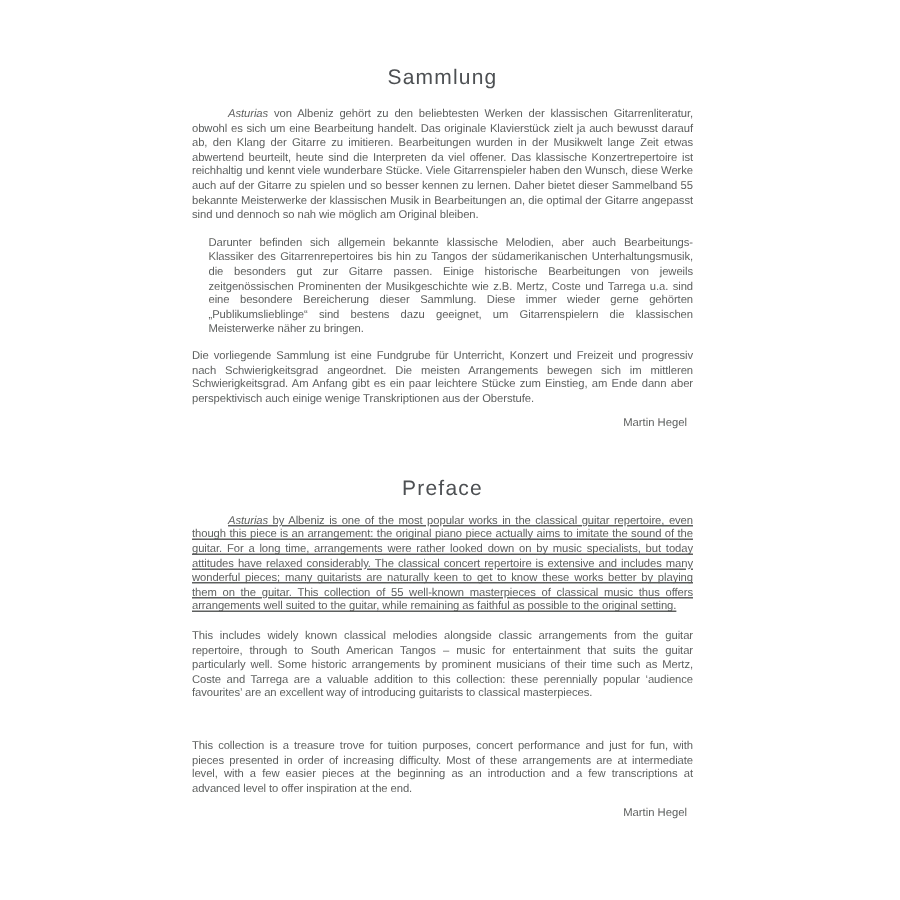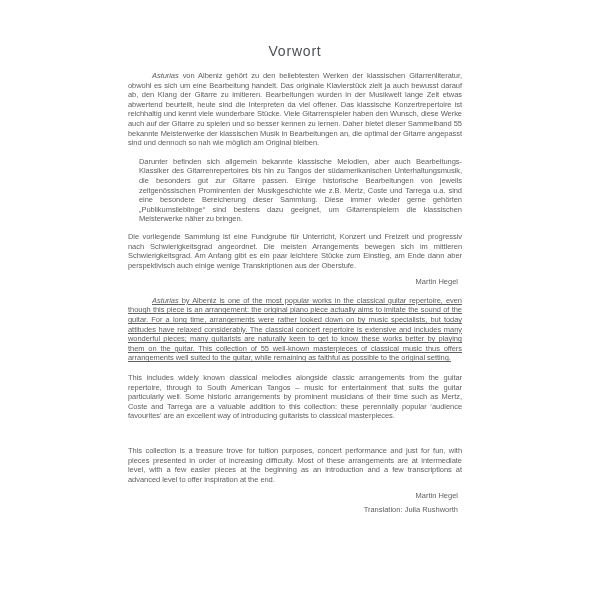--- a/index.html
+++ b/index.html
@@ -56,40 +56,40 @@
     text-align: right;
     margin: 4px;
   }
 </style>
 </head>
 <body>
 
 <div class="page">
 
   <section>
-    <h1 class="section-title vorwort-title">Vorwort</h1>
+    <h1 class="section-title vorwort-title">Sammlung</h1>
 
     <p class="body-para p-first"><em>Asturias</em><span> von Albeniz gehört zu den beliebtesten Werken der klassischen Gitarrenliteratur, obwohl es sich um eine Bearbeitung handelt. Das originale Klavierstück zielt ja auch bewusst darauf ab, den Klang der Gitarre zu imitieren. Bearbeitungen wurden in der Musikwelt lange Zeit etwas abwertend beurteilt, heute sind die Interpreten da viel offener. Das klassische Konzertrepertoire ist reichhaltig und kennt viele wunderbare Stücke. Viele Gitarrenspieler haben den Wunsch, diese Werke auch auf der Gitarre zu spielen und so besser kennen zu lernen. Daher bietet dieser Sammelband 55 bekannte Meisterwerke der klassischen Musik in Bearbeitungen an, die optimal der Gitarre angepasst sind und dennoch so nah wie möglich am Original bleiben.</span></p>
 
     <p class="body-para p-mid"><span>Darunter befinden sich allgemein bekannte klassische Melodien, aber auch Bearbeitungs-Klassiker des Gitarrenrepertoires bis hin zu Tangos der südamerikanischen Unterhaltungsmusik, die besonders gut zur Gitarre passen. Einige historische Bearbeitungen von jeweils zeitgenössischen Prominenten der Musikgeschichte wie z.B. Mertz, Coste und Tarrega u.a. sind eine besondere Bereicherung dieser Sammlung. Diese immer wieder gerne gehörten „Publikumslieblinge“ sind bestens dazu geeignet, um Gitarrenspielern die klassischen Meisterwerke näher zu bringen.</span></p>
 
     <p class="body-para p-last"><span>Die vorliegende Sammlung ist eine Fundgrube für Unterricht, Konzert und Freizeit und progressiv nach Schwierigkeitsgrad angeordnet. Die meisten Arrangements bewegen sich im mittleren Schwierigkeitsgrad. Am Anfang gibt es ein paar leichtere Stücke zum Einstieg, am Ende dann aber perspektivisch auch einige wenige Transkriptionen aus der Oberstufe.</span></p>
 
     <div class="signature-block">
       <p class="signature-line">Martin Hegel</p>
     </div>
   </section>
 
   <section>
+    <h1 class="section-title preface-title">Preface</h1>
 
     <p class="body-para pf-first"><em>Asturias</em><span> by Albeniz is one of the most popular works in the classical guitar repertoire, even though this piece is an arrangement: the original piano piece actually aims to imitate the sound of the guitar. For a long time, arrangements were rather looked down on by music specialists, but today attitudes have relaxed considerably. The classical concert repertoire is extensive and includes many wonderful pieces; many guitarists are naturally keen to get to know these works better by playing them on the guitar. This collection of 55 well-known masterpieces of classical music thus offers arrangements well suited to the guitar, while remaining as faithful as possible to the original setting.</span></p>
 
     <p class="body-para pf-mid"><span>This includes widely known classical melodies alongside classic arrangements from the guitar repertoire, through to South American Tangos – music for entertainment that suits the guitar particularly well. Some historic arrangements by prominent musicians of their time such as Mertz, Coste and Tarrega are a valuable addition to this collection: these perennially popular ‘audience favourites’ are an excellent way of introducing guitarists to classical masterpieces.</span></p>
 
     <p class="body-para pf-last"><span>This collection is a treasure trove for tuition purposes, concert performance and just for fun, with pieces presented in order of increasing difficulty. Most of these arrangements are at intermediate level, with a few easier pieces at the beginning as an introduction and a few transcriptions at advanced level to offer inspiration at the end.</span></p>
 
     <div class="signature-block">
       <p class="signature-line">Martin Hegel</p>
-      <p class="signature-line">Translation: Julia Rushworth</p>
     </div>
   </section>
 
 </div>
 
 </body></html>

